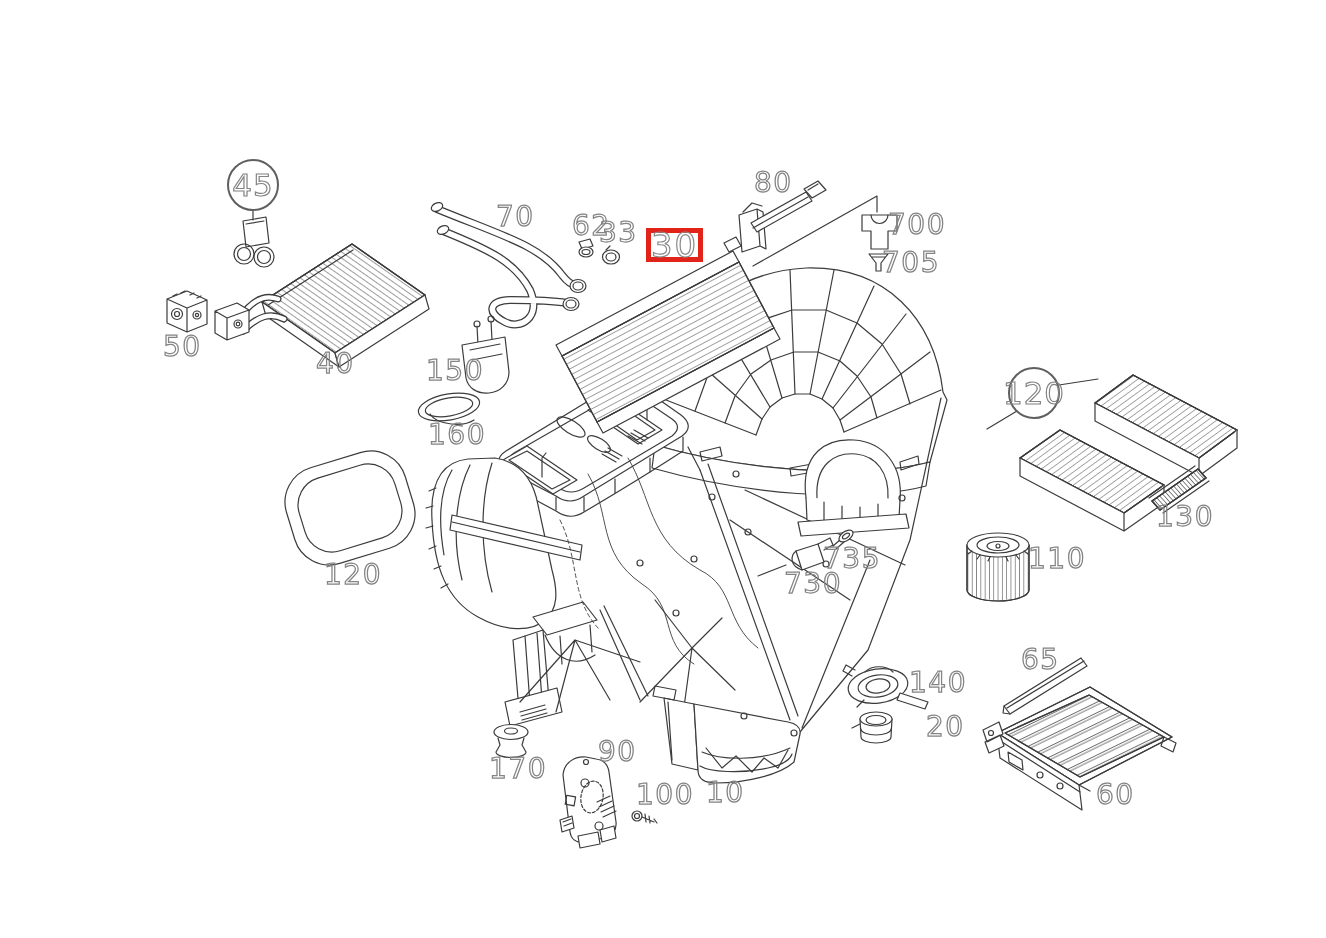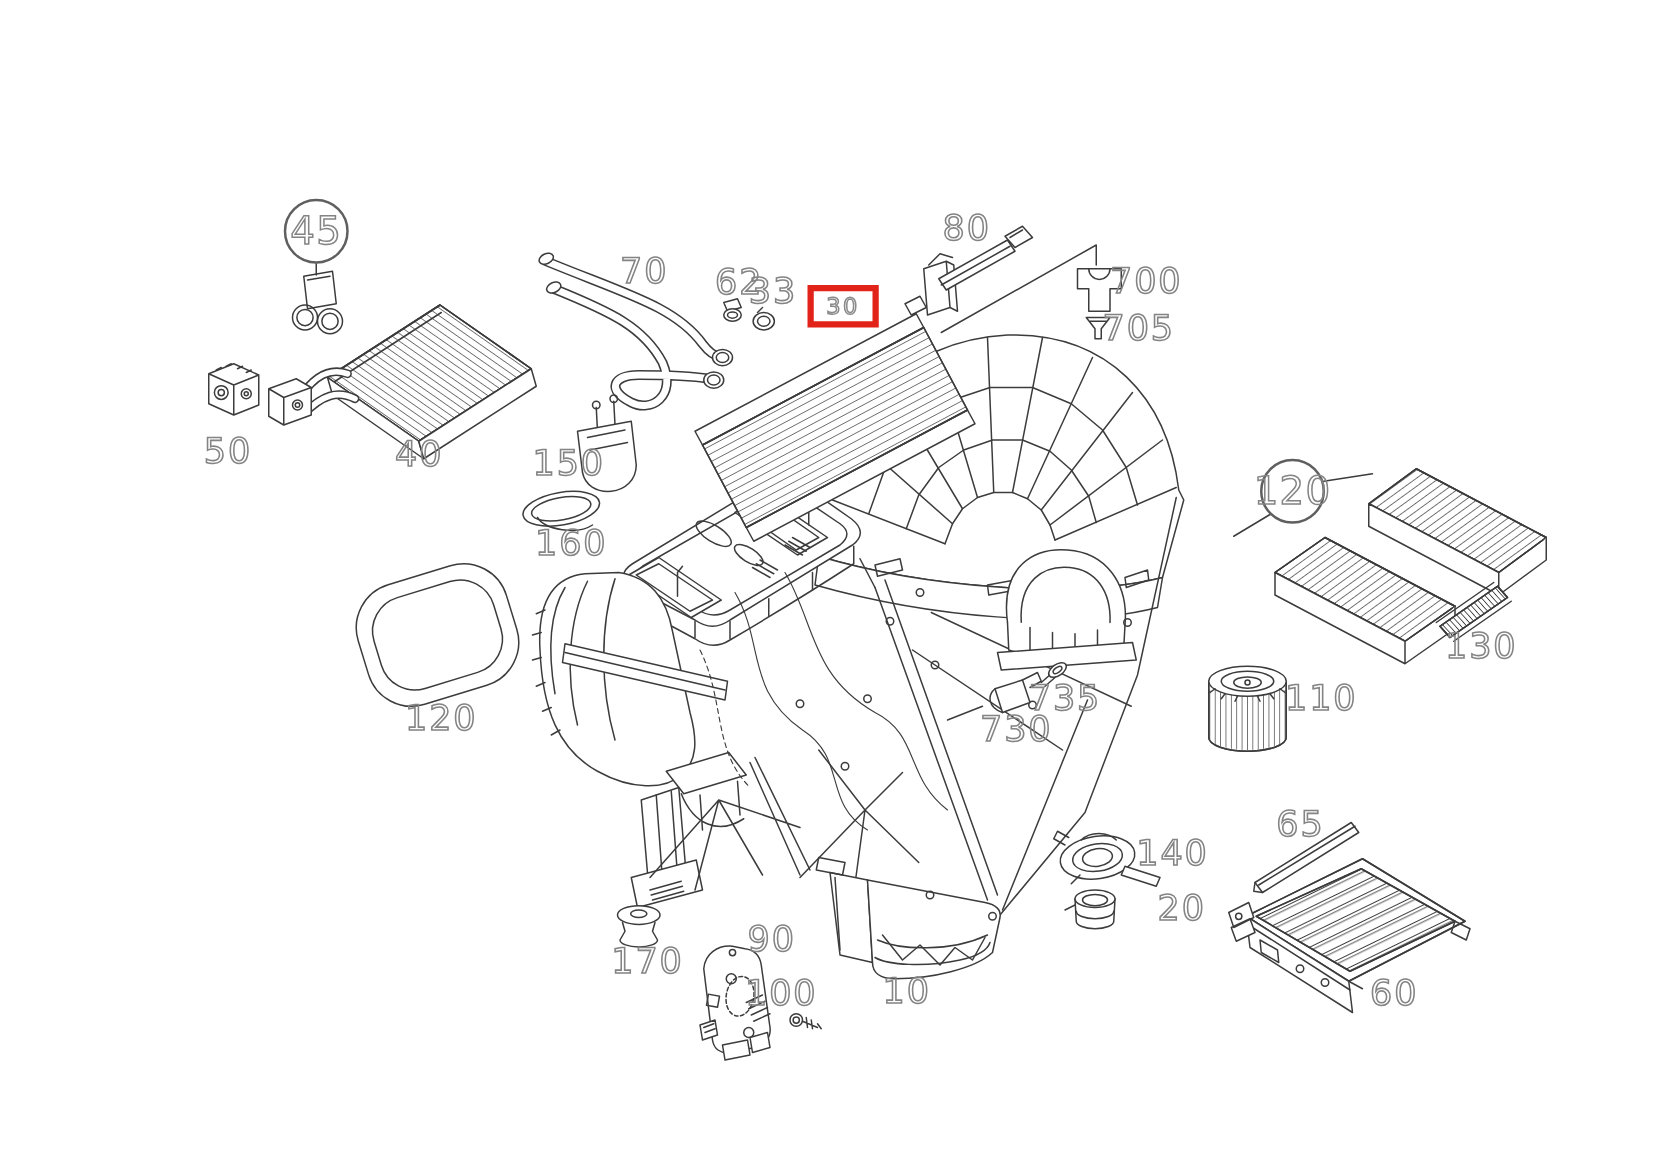--- a/index.html
+++ b/index.html
@@ -9,21 +9,21 @@
   #labels{position:absolute;left:0;top:0;width:1326px;height:938px;}
   .lbl{position:absolute;font-size:28px;line-height:1;letter-spacing:1.5px;
        color:transparent;-webkit-text-stroke:1.25px #848484;white-space:nowrap;cursor:pointer;}
   @supports not (-webkit-text-stroke:1px #000){.lbl{color:#848484;}}
   .callout{position:absolute;border:2px solid #5f5f5f;border-radius:50%;
        display:flex;align-items:center;justify-content:center;
        font-size:31px;letter-spacing:1px;color:transparent;-webkit-text-stroke:1.2px #848484;
        box-sizing:border-box;background:transparent;cursor:pointer;}
   @supports not (-webkit-text-stroke:1px #000){.callout{color:#848484;}}
   .hl{position:absolute;box-sizing:border-box;display:flex;align-items:center;justify-content:center;
-       font-size:18px;letter-spacing:2px;color:transparent;-webkit-text-stroke:1.2px #8a8a8a;cursor:pointer;}
+       font-size:34px;letter-spacing:2px;color:transparent;-webkit-text-stroke:1.2px #8a8a8a;cursor:pointer;}
   @supports not (-webkit-text-stroke:1px #000){.hl{color:#8a8a8a;}}
 </style>
 </head>
 <body>
 
 <div id="canvas">
 
 <svg id="art" width="1326" height="938" viewBox="0 0 1326 938" fill="none" stroke="#3c3c3c" stroke-width="1.2" stroke-linecap="round" stroke-linejoin="round">
   <defs>
     <pattern id="finsA" patternUnits="userSpaceOnUse" width="8" height="5" patternTransform="rotate(35)">
@@ -319,27 +319,27 @@
     <path d="M 642,817 L 654,822 M 645,814 L 646,822 M 649,816 L 650,823 M 654,819 L 657,823"></path>
   </g>
 </svg>
 
 <div id="labels">
       <div class="lbl" style="left: 706px; top: 779px;">10</div>
       <div class="lbl" style="left: 893px; top: 713px; margin-left: 33px;">20</div>
       <div class="lbl" style="left: 599px; top: 219px;">33</div>
       <div class="lbl" style="left: 572px; top: 212px;">62</div>
       <div class="lbl" style="left: 316px; top: 350px;">40</div>
-      <div class="lbl" style="left: 163px; top: 347px;">50</div>
+      <div class="lbl" style="left: 163px; top: 333px;">50</div>
       <div class="lbl" style="left: 1096px; top: 781px;">60</div>
       <div class="lbl" style="left: 1021px; top: 646px;">65</div>
       <div class="lbl" style="left: 496px; top: 203px;">70</div>
       <div class="lbl" style="left: 754px; top: 169px;">80</div>
       <div class="lbl" style="left: 598px; top: 738px;">90</div>
-      <div class="lbl" style="left: 596px; top: 781px; text-align: right;">100</div>
+      <div class="lbl" style="left: 636px; top: 781px; text-align: right;">100</div>
       <div class="lbl" style="left: 1028px; top: 545px;">110</div>
       <div class="lbl" style="left: 1156px; top: 503px;">130</div>
       <div class="lbl" style="left: 909px; top: 669px;">140</div>
       <div class="lbl" style="left: 426px; top: 357px;">150</div>
       <div class="lbl" style="left: 428px; top: 421px;">160</div>
       <div class="lbl" style="left: 489px; top: 755px;">170</div>
       <div class="lbl" style="left: 324px; top: 561px;">120</div>
       <div class="lbl" style="left: 888px; top: 211px;">700</div>
       <div class="lbl" style="left: 882px; top: 249px;">705</div>
       <div class="lbl" style="left: 784px; top: 570px;">730</div>

